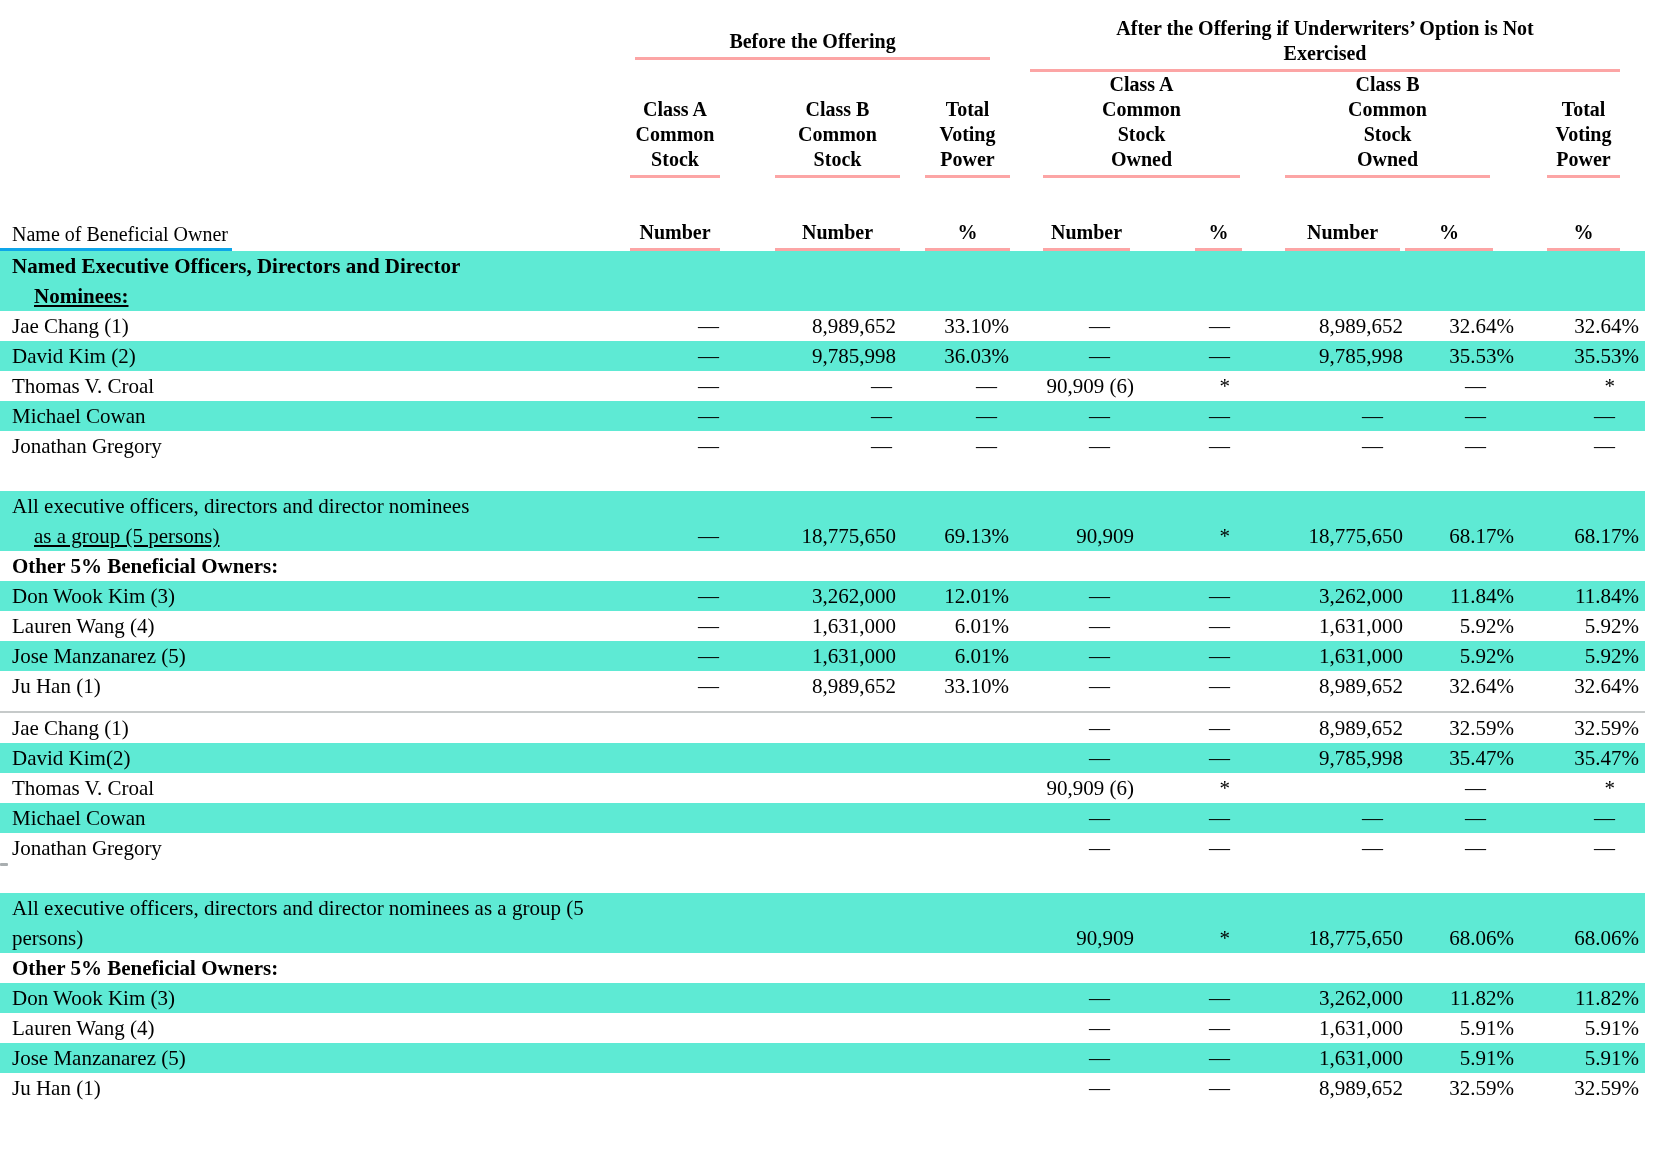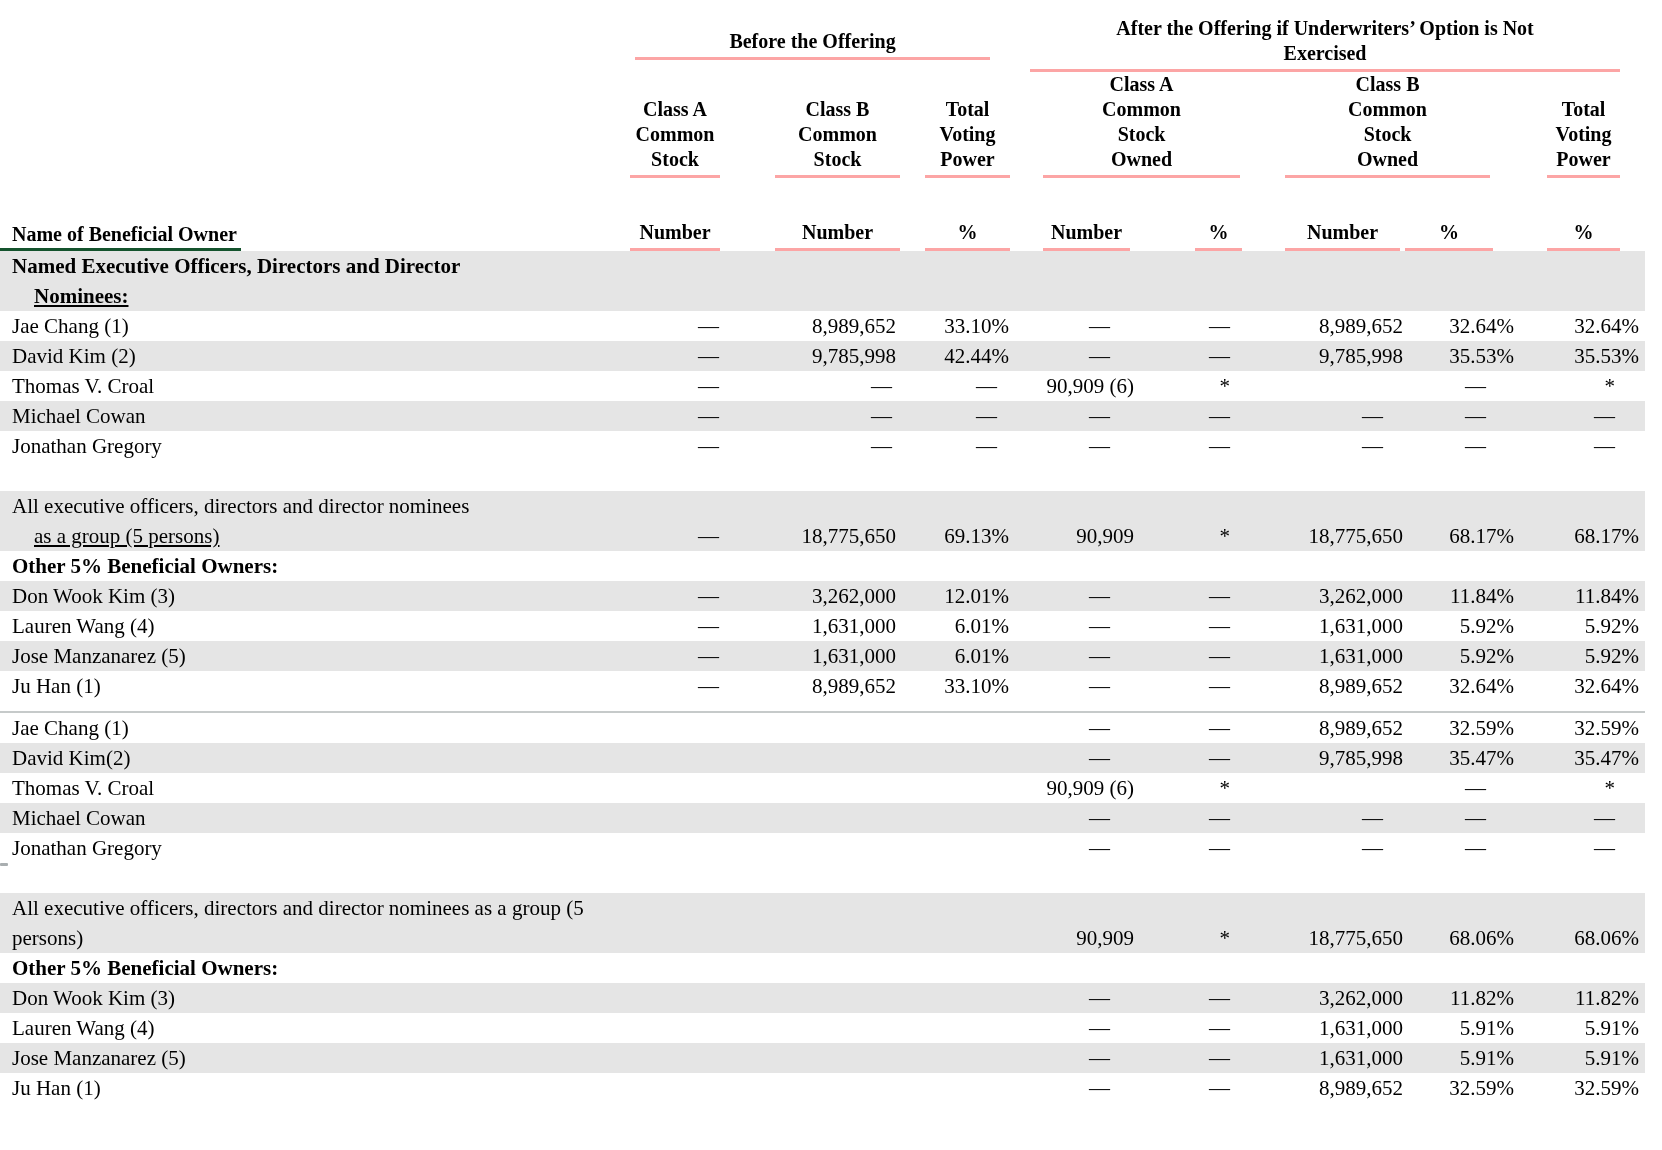--- a/index.html
+++ b/index.html
@@ -59,33 +59,33 @@
   .u-p3 { margin: 0 5px 0 25px; }
   .u-n4 { margin: 0 10px 0 28px; }
   .u-p5 { margin: 0 8px 0 55px; }
   .u-n6 { margin: 0 5px 0 35px; }
   .u-p7 { margin: 0 27px 0 0; }
   .u-p8 { margin: 0 25px 0 27px; }
 
   th.namehead { text-align: left; vertical-align: bottom; }
   .name-underline {
     display: inline-block;
-    font-weight: bold;
+    font-weight: normal;
     padding: 0 4px 1px 12px;
-    border-bottom: 3px solid #14532d;
+    border-bottom: 3px solid #0ea5e9;
     margin-top: 44px;
   }
   tr.subhead th { }
 
   tbody td {
     vertical-align: bottom;
     line-height: 30px;
     padding: 0;
   }
-  tbody tr.shade { background: #e5e5e5; }
+  tbody tr.shade { background: #5eead4; }
   td.name { text-align: left; padding-left: 12px; }
   td.name .line2 { padding-left: 22px; text-decoration: underline; }
   td.name.bold { font-weight: bold; }
   td.val { text-align: right; white-space: nowrap; }
   td.c1 { padding-right: 6px; }
   td.c2 { padding-right: 4px; }
   td.c3 { padding-right: 6px; font-family: Liberation Serif, serif; }
   td.c4 { padding-right: 6px; }
   td.c5 { padding-right: 20px; }
   td.c6 { padding-right: 2px; }
@@ -222,21 +222,21 @@
           <td class="val c6">8,989,652</td>
           <td class="val c7">32.64%</td>
           <td class="val c8">32.64%</td>
         </tr>
         <tr class="shade">
           <td class="name">
             <div>David Kim (2)</div>
           </td>
           <td class="val c1 sym">—</td>
           <td class="val c2">9,785,998</td>
-          <td class="val c3">42.44%</td>
+          <td class="val c3">36.03%</td>
           <td class="val c4 sym">—</td>
           <td class="val c5 sym">—</td>
           <td class="val c6">9,785,998</td>
           <td class="val c7">35.53%</td>
           <td class="val c8">35.53%</td>
         </tr>
         <tr>
           <td class="name">
             <div>Thomas V. Croal</div>
           </td>

